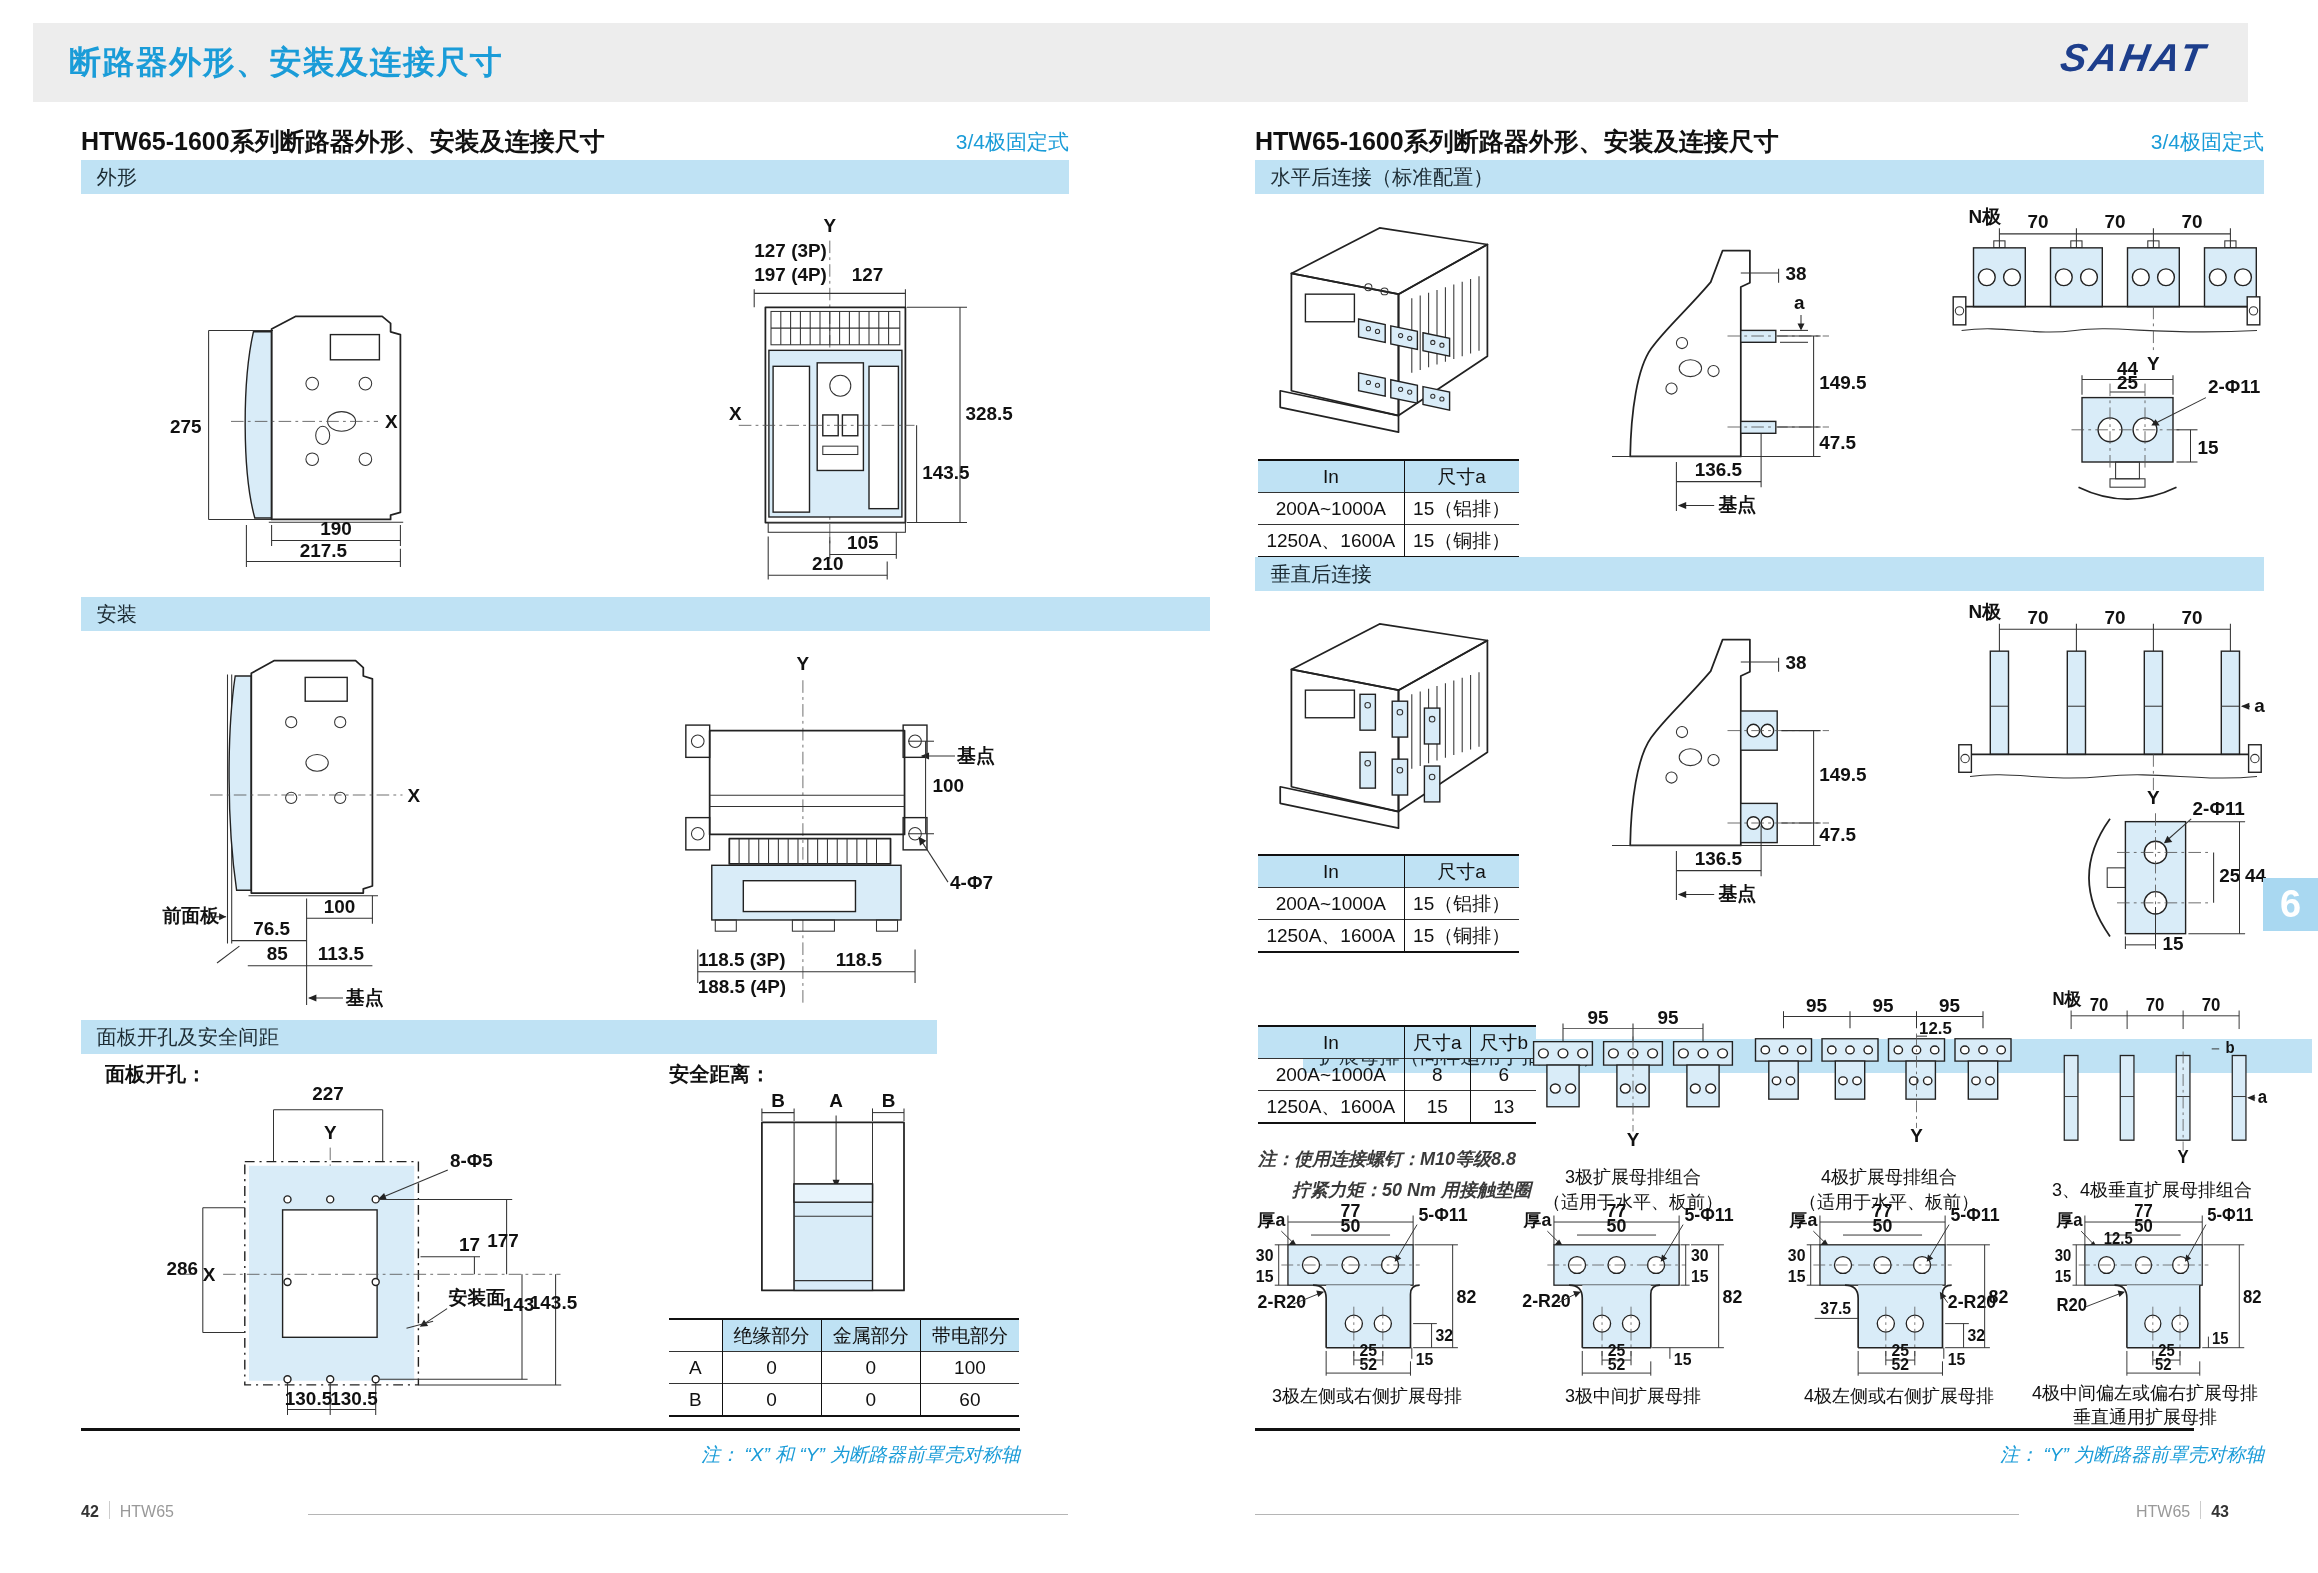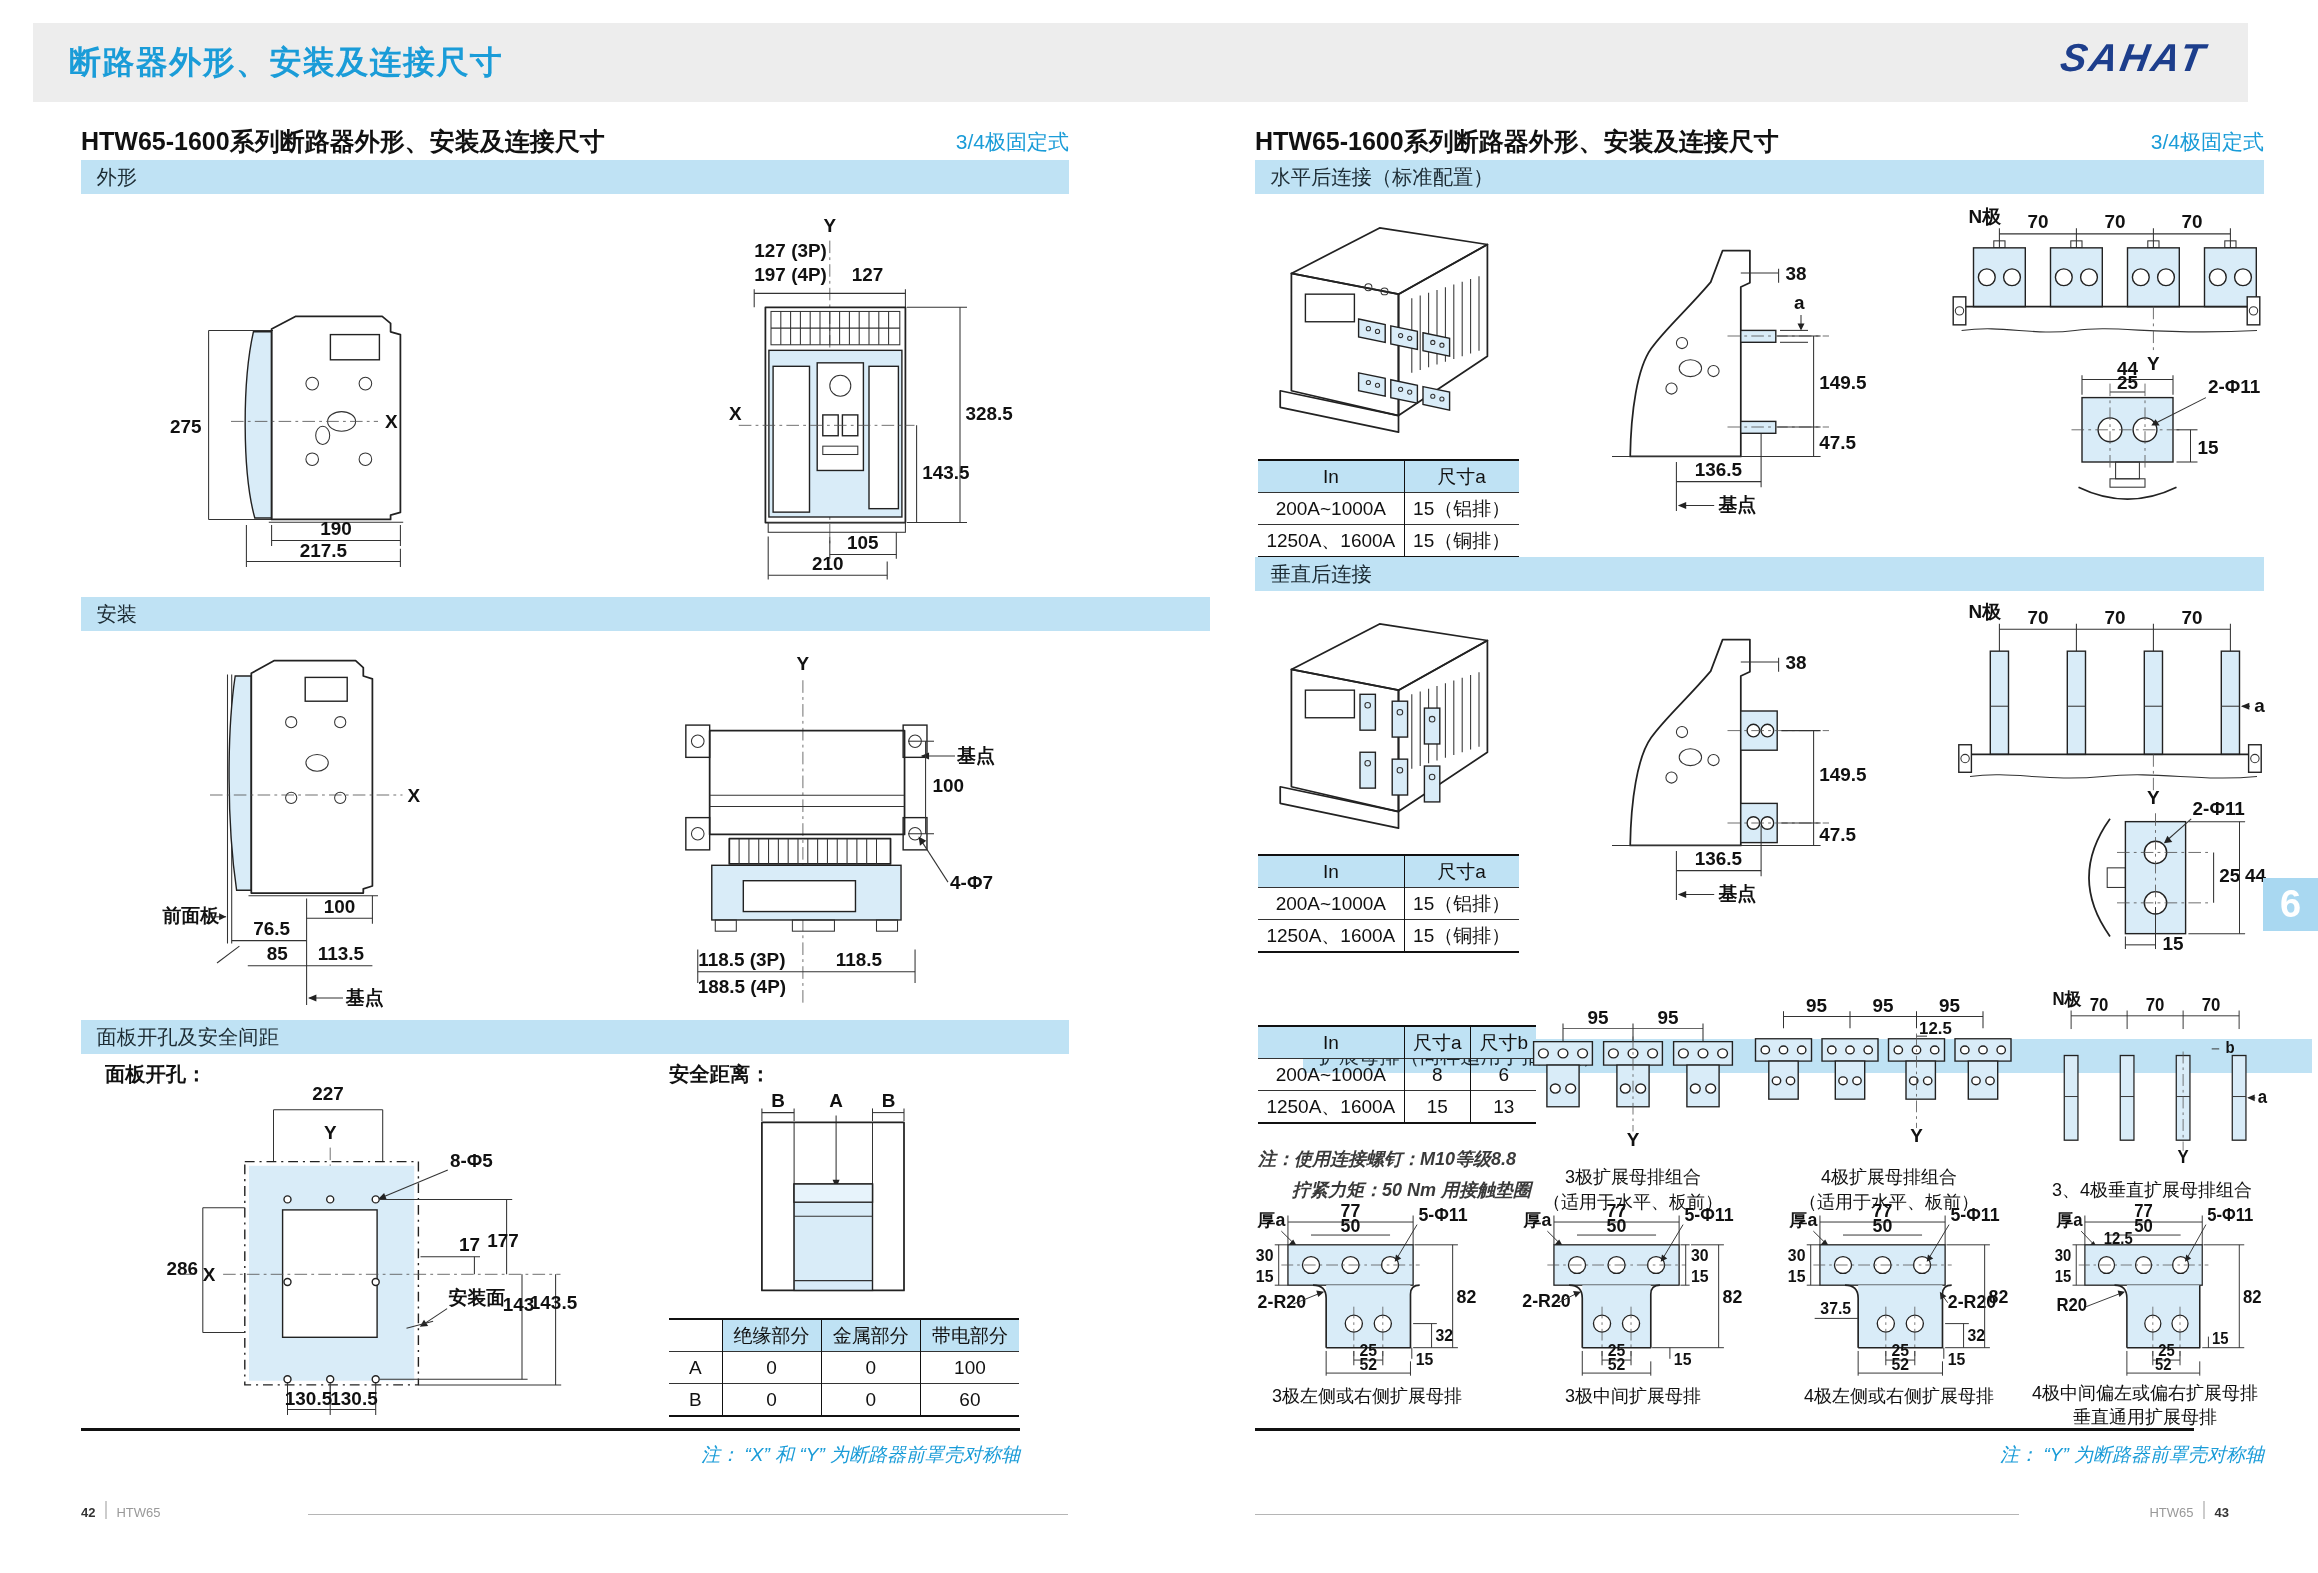--- a/index.html
+++ b/index.html
@@ -15,21 +15,21 @@
   .ptitle{font-size:25px;font-weight:bold;white-space:nowrap;}
   .sub{font-size:21px;color:#1a9cd8;white-space:nowrap;text-align:right;}
   .bar{height:34px;background:#bfe2f4;font-size:20.3px;color:#1c2b33;line-height:34px;
        padding-left:15.4px;box-sizing:border-box;}
   .lblcn{font-size:20.3px;font-weight:bold;white-space:nowrap;}
   .note{font-size:19px;font-style:italic;color:#1a9cd8;white-space:nowrap;text-align:right;}
   .bnote{font-size:18px;font-style:italic;color:#3a3a3a;white-space:nowrap;font-weight:bold;}
   .rule{height:2.8px;background:#111;}
   .cap{font-size:18px;text-align:center;white-space:nowrap;}
   
-  .foot{font-size:13px;color:#999;white-space:nowrap;}
+  .foot{font-size:16px;color:#999;white-space:nowrap;}
   .foot b{color:#333;}
   .fsep{display:inline-block;width:1.4px;height:18px;background:#ccc;margin:0 9.8px;vertical-align:-2.1px;}
   .fline{height:1.4px;background:#b5b5b5;}
   .tab6{width:55px;height:53px;background:#a9d8f1;color:#fff;font-size:38px;font-weight:bold;
         text-align:center;line-height:53px;}
   
   table.dt{border-collapse:collapse;font-size:19px;text-align:center;
            border-top:2.8px solid #111;border-bottom:2.8px solid #111;}
   .dt th{background:#bfe2f4;font-weight:normal;}
   .dt th,.dt td{border-left:1.4px solid #111;padding:0 8.4px;height:31px;white-space:nowrap;}
@@ -231,21 +231,21 @@
   <line class="t" x1="75" y1="420" x2="75" y2="468"></line>
       <line class="t" x1="385" y1="420" x2="385" y2="468"></line>
   <line class="t" x1="75" y1="452" x2="225" y2="452"></line>
       <line class="t" x1="225" y1="452" x2="385" y2="452"></line>
   <text class="d" x="138" y="444" text-anchor="middle">118.5 (3P)</text>
   <text class="d" x="138" y="482" text-anchor="middle">188.5 (4P)</text>
   <text class="d" x="305" y="444" text-anchor="middle">118.5</text>
 </svg>
 </div>
 
-<div class="A bar" style="left:81px;top:1020px;width:988px;"><span>面板开孔及安全间距</span></div>
+<div class="A bar" style="left:81px;top:1020px;width:856px;"><span>面板开孔及安全间距</span></div>
 
 <div class="A lblcn" style="left:105px;top:1060px;text-align:center;">面板开孔：</div>
 <div class="A lblcn" style="left:669px;top:1060px;">安全距离：</div>
 
 <div class="A" style="left:168px;top:1065px;width:435px;height:364px;">
 <svg viewBox="0 0 620 520" width="435" height="364">
   <text class="d" x="228" y="50" text-anchor="middle">227</text>
   <line class="t" x1="150" y1="64" x2="306" y2="64"></line>
   <line class="t" x1="150" y1="64" x2="150" y2="138"></line>
       <line class="t" x1="306" y1="64" x2="306" y2="138"></line>

